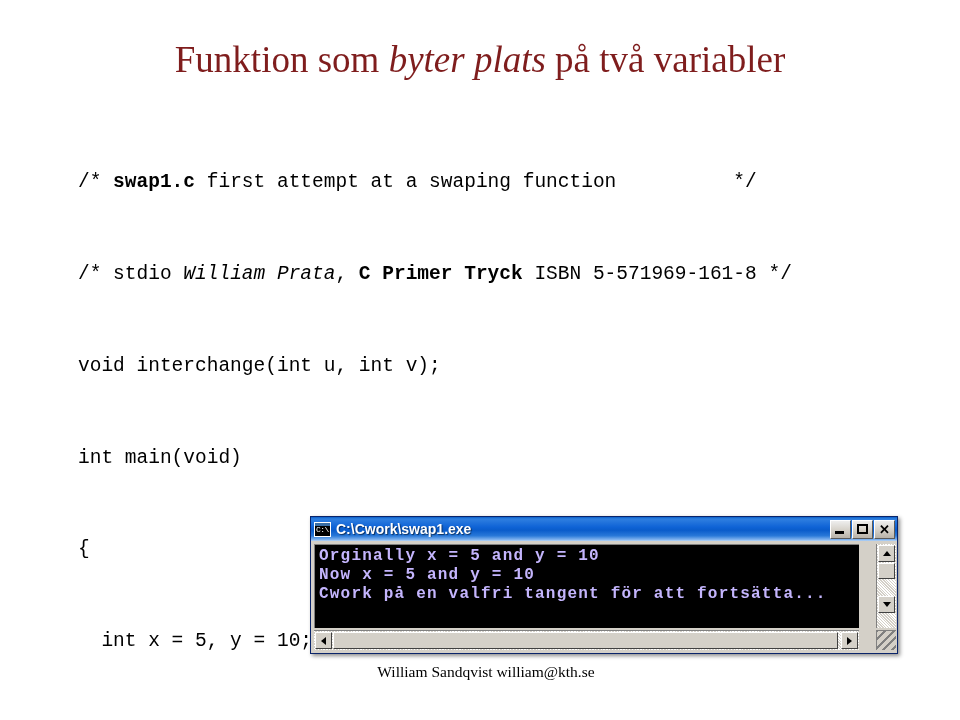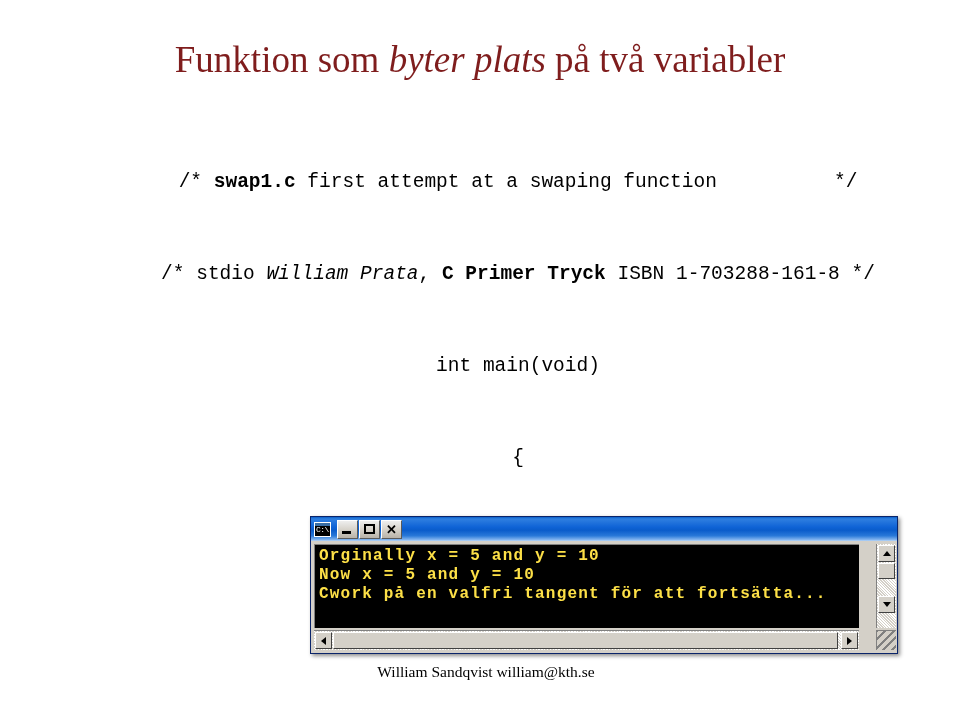--- a/index.html
+++ b/index.html
@@ -41,21 +41,20 @@
     font-family: "Liberation Mono", "DejaVu Sans Mono", monospace;
     font-size: 19.5px;
     line-height: 30.6px;
     color: #000000;
     white-space: pre;
     letter-spacing: 0px;
   }
   .code-line {
     white-space: pre;
     height: 30.6px;
-    text-align: center;
   }
   .code-line b {
     font-weight: bold;
   }
   .code-line i {
     font-style: italic;
   }
 
   
   #console-window {
@@ -179,21 +178,21 @@
     border-left: 1px solid #808080;
     box-sizing: border-box;
     overflow: hidden;
     padding: 2px 0 0 4px;
   }
   .console-line {
     font-family: "Liberation Mono", "DejaVu Sans Mono", monospace;
     font-size: 16px;
     line-height: 19px;
     font-weight: bold;
-    color: #fde047;
+    color: #c4b5fd;
     white-space: pre;
     letter-spacing: 1.2px;
   }
 
   
   #vscroll {
     position: absolute;
     right: 0;
     top: 0;
     width: 20px;
@@ -317,21 +316,22 @@
     padding-left: 6px;
   }
 </style>
 </head>
 <body>
 
 <div id="slide-title"><span>Funktion som </span><span class="em">byter plats</span><span> på två variabler</span></div>
 
 <div id="code-block">
   <div class="code-line"><span>/* </span><b>swap1.c</b><span> first attempt at a swaping function          */</span></div>
-  <div class="code-line"><span>/* stdio </span><i>William Prata</i><span>, </span><b>C Primer Tryck</b><span> ISBN 1-703288-161-8 */</span></div>
+  <div class="code-line"><span>/* stdio </span><i>William Prata</i><span>, </span><b>C Primer Tryck</b><span> ISBN 5-571969-161-8 */</span></div>
+  <div class="code-line">void interchange(int u, int v);</div>
   <div class="code-line">int main(void)</div>
   <div class="code-line">{</div>
   <div class="code-line">  int x = 5, y = 10;</div>
   
   
   
   
   
   
   
@@ -342,20 +342,21 @@
   
   
 </div>
 
 <div id="console-window">
 
   <div id="console-titlebar">
     <span id="console-icon">
       <span id="console-icon-text">C:\</span>
     </span>
+    <span id="console-title-text">C:\Cwork\swap1.exe</span>
 
     <span class="win-btn" id="min-btn">
       <span class="glyph-bar"></span>
     </span>
     <span class="win-btn" id="max-btn">
       <span class="glyph-box"></span>
     </span>
     <span class="win-btn" id="close-btn">
       <span class="glyph">✕</span>
     </span>

